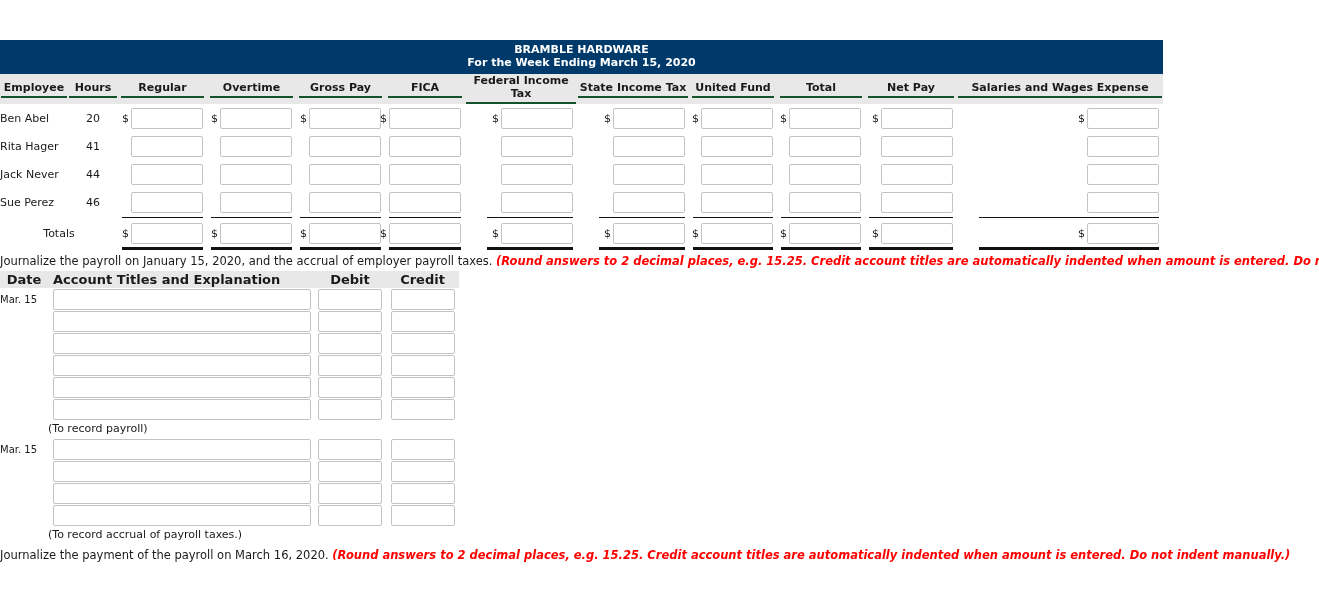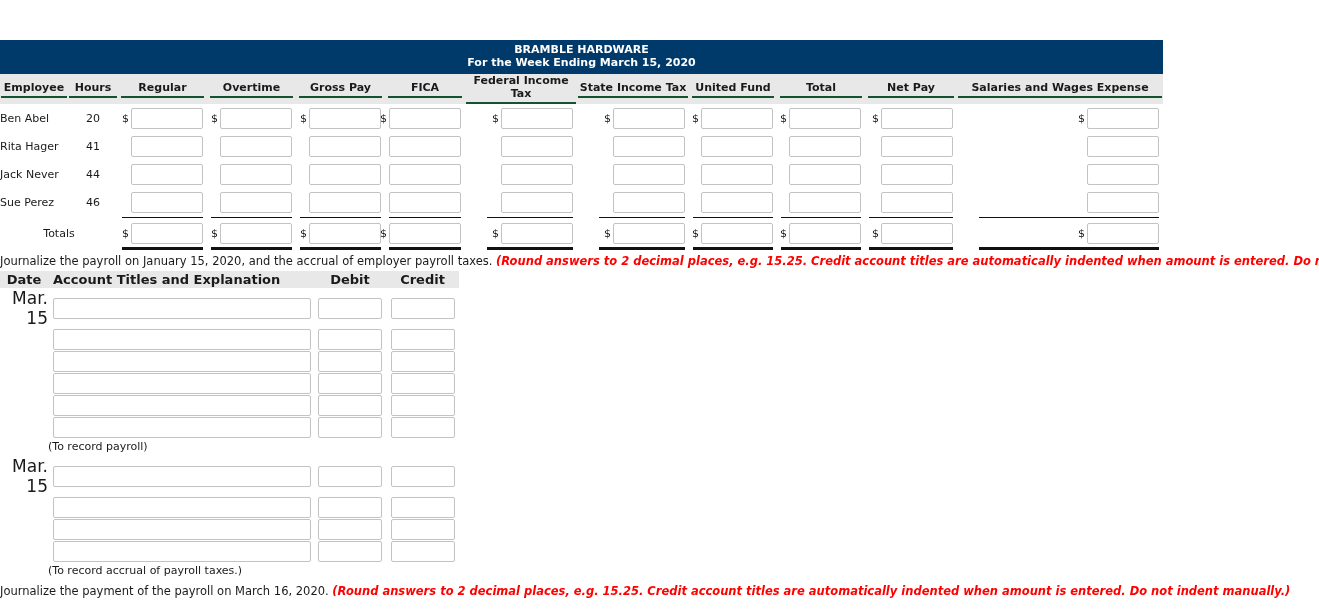--- a/index.html
+++ b/index.html
@@ -79,21 +79,21 @@
 
   
   table.jr { border-collapse: collapse; table-layout: fixed; width: 459px; }
   table.jr td, table.jr th { padding: 0; margin: 0; }
   .jr-head {
     background: #e8e8e8; font-weight: bold; font-size: 13px; height: 17px;
   }
   .jr-head .h-date { text-align: center; }
   .jr-head .h-acct { text-align: left; padding-left: 5px; }
   .jr-head .h-amt  { text-align: center; }
-  .jr-date { font-size: 17px; text-align: right; padding-right: 4px; vertical-align: middle; }
+  .jr-date { font-size: 10px; padding-right: 4px; vertical-align: middle; }
   .jr-cell { padding: 3px 2px 3px 0; text-align: center; }
   .jr-cell.acct { padding-left: 2px; }
   input.jbox-acct { width: 258px; height: 21px; }
   input.jbox-amt  { width: 64px;  height: 21px; }
   .jr-note { font-size: 11px; padding: 2px 0 3px 48px; }
 </style>
 </head>
 <body>
 
 <div class="register">

